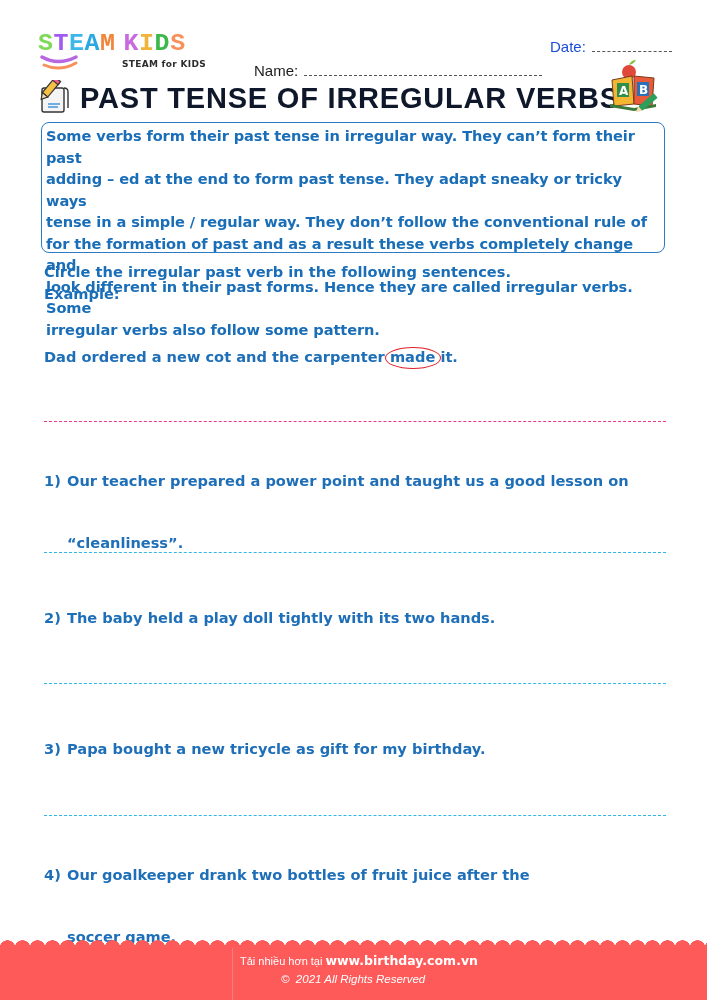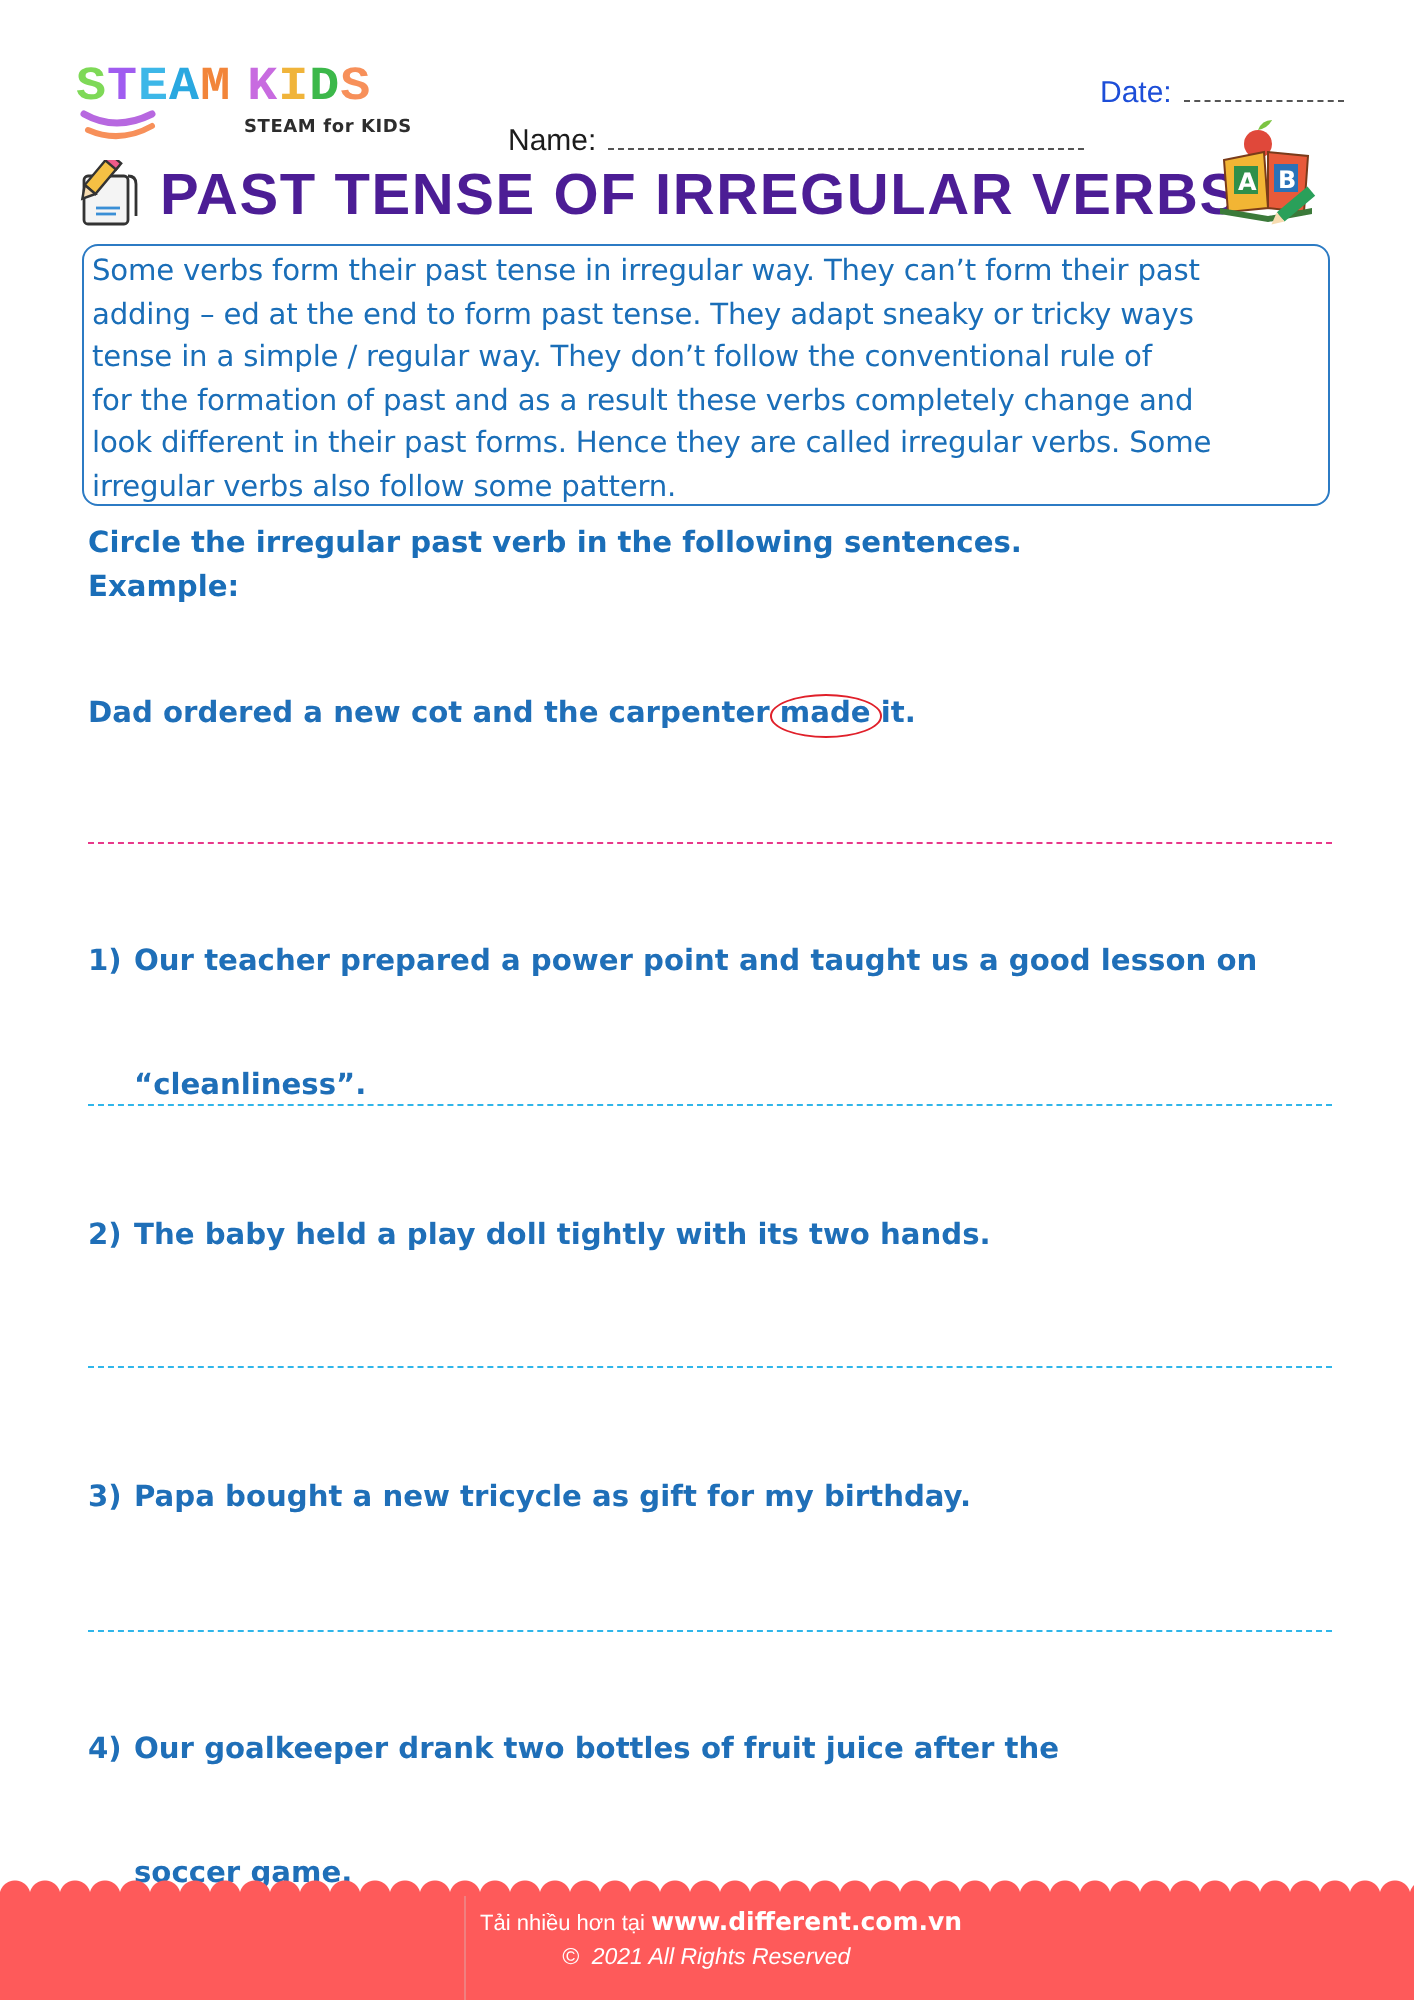--- a/index.html
+++ b/index.html
@@ -11,25 +11,25 @@
   .logo-word span { display: inline-block; transform: scaleY(0.95); }
   .logo-swoosh { position: absolute; left: 2px; top: 24px; }
   .logo-sub { position: absolute; left: 40px; top: 29px; font-size: 9px; font-weight: bold; color: #2d2d2d; letter-spacing: 0.3px; white-space: nowrap; padding-left: 44px; }
 
   .name-field { position: absolute; left: 254px; top: 38px; font-family: "Liberation Sans", sans-serif; font-size: 15px; color: #1c1c1c; white-space: nowrap; margin-top: 24px; }
   .name-line { display: inline-block; width: 238px; border-bottom: 1px dashed #555; margin-left: 6px; height: 12px; vertical-align: baseline; }
   .date-field { position: absolute; left: 550px; top: 38px; font-family: "Liberation Sans", sans-serif; font-size: 15px; color: #1d4ed8; white-space: nowrap; }
   .date-line { display: inline-block; width: 80px; border-bottom: 1px dashed #555; margin-left: 6px; height: 12px; }
 
   .title-icon { position: absolute; left: 36px; top: 80px; width: 34px; height: 34px; }
-  .title { position: absolute; left: 80px; top: 82px; font-family: "Liberation Sans", sans-serif; font-weight: bold; font-size: 29px; color: #4c1d95; letter-spacing: 0.8px; white-space: nowrap; }
+  .title { position: absolute; left: 80px; top: 82px; font-family: "Liberation Sans", sans-serif; font-weight: bold; font-size: 29px; color: #0f172a; letter-spacing: 0.8px; white-space: nowrap; }
   .book-icon { position: absolute; left: 606px; top: 58px; width: 56px; height: 56px; }
 
   .intro-box { position: absolute; left: 41px; top: 122px; width: 624px; height: 131px; border: 1.5px solid #2c7bc4; border-radius: 8px; padding: 2px 4px; }
-  .intro-text { font-family: "DejaVu Sans", sans-serif; font-weight: normal; font-size: 14.6px; line-height: 21.5px; color: #1a6eb8; letter-spacing: -0.1px; }
+  .intro-text { font-family: "DejaVu Sans", sans-serif; font-weight: bold; font-size: 14.6px; line-height: 21.5px; color: #1a6eb8; letter-spacing: -0.1px; }
 
   .instruction { position: absolute; left: 44px; top: 261px; font-weight: bold; font-size: 14.6px; line-height: 22px; color: #1a6eb8; white-space: nowrap; }
 
   .sentence { position: absolute; left: 44px; font-family: "DejaVu Sans", sans-serif; font-size: 14.6px; line-height: 22px; color: #1f6fb8; white-space: nowrap; font-weight: bold; }
   .sentence .num { display: inline-block; width: 23px; }
   .sentence .cont { padding-left: 23px; margin-top: 40px; }
   .circled { position: relative; display: inline-block; }
   .circled::after { content: ""; position: absolute; left: -5px; top: 1px; right: -6px; bottom: -1px; border: 1.5px solid #e0202a; border-radius: 50%; }
 
   .dash { position: absolute; left: 44px; width: 622px; height: 0; border-top: 1.5px dashed; }
@@ -132,16 +132,16 @@
 <div class="sentence" style="top:864px">
   <div><span class="num">4)</span><span>Our goalkeeper drank two bottles of fruit juice after the</span></div>
   <div class="cont">soccer game.</div>
 </div>
 
 <div class="footer">
   <div class="scallops"></div>
   <div class="footer-bg"></div>
   <div class="footer-divider"></div>
   <div class="footer-line1">
-    <span style="white-space:pre">Tải nhiều hơn tại </span><b>www.different.com.vn</b>
+    <span style="white-space:pre">Tải nhiều hơn tại </span><b>www.birthday.com.vn</b>
   </div>
   <div class="footer-line2" style="white-space:pre">©  2021 All Rights Reserved</div>
 </div>
 
 </body></html>

